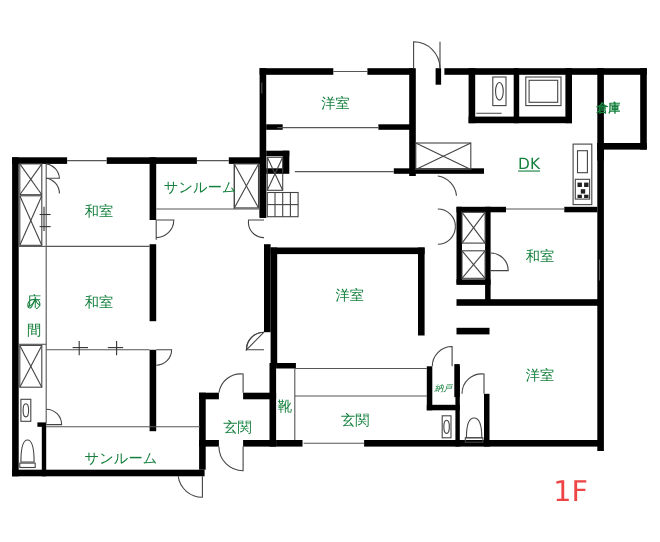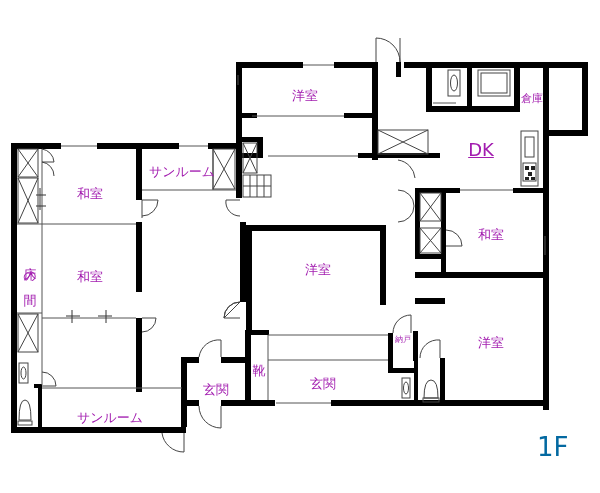--- a/index.html
+++ b/index.html
@@ -1,24 +1,24 @@
 <!DOCTYPE html>
 <html><head>
 <meta charset="utf-8">
 <style>
   html, body { margin: 0; padding: 0; background: #ffffff; }
   body { width: 600px; height: 493px; position: relative; overflow: hidden;
          font-family: "DejaVu Sans", sans-serif; color: #222; }
   #plan { position: absolute; left: 0; top: 0; width: 600px; height: 493px; }
-  .label { position: absolute; font-size: 13px; color: #a21caf; white-space: nowrap;
+  .label { position: absolute; font-size: 13px; color: #15803d; white-space: nowrap;
            transform: translate(-50%, -50%); line-height: 1; text-align: center; }
   .label.small { font-size: 8px; }
   .label.vert { writing-mode: vertical-rl; letter-spacing: 6px; font-size: 13px; }
   .floor-label { position: absolute; left: 503px; top: 432px; font-size: 26px;
-                 font-family: "DejaVu Sans", sans-serif; color: #0369a1; font-weight: normal; margin-left: 34px; }
+                 font-family: "DejaVu Sans", sans-serif; color: #ef4444; font-weight: normal; }
 </style>
 </head>
 <body>
 
 <div id="plan">
   <svg width="600" height="493" viewBox="0 0 600 493" xmlns="http://www.w3.org/2000/svg">
     <g fill="#000">
 
       <rect x="11" y="143" width="6" height="290"></rect>
       <rect x="11" y="143" width="50" height="6"></rect>
@@ -215,22 +215,22 @@
   </svg>
 
   <div class="label" style="left:90px;top:193px;">和室</div>
   <div class="label" style="left:90px;top:276px;">和室</div>
   <div class="label vert" style="left:30px;top:273px;">床の間</div>
   <div class="label" style="left:182px;top:171px;">サンルーム</div>
   <div class="label" style="left:110px;top:417px;">サンルーム</div>
   <div class="label" style="left:216px;top:389px;">玄関</div>
   <div class="label" style="left:259px;top:370px;">靴</div>
   <div class="label" style="left:323px;top:383px;">玄関</div>
-  <div class="label small" style="left:403px;top:340px;">納戸</div>
+  <div class="label small" style="left:403px;top:353px;font-style:italic;">納戸</div>
   <div class="label" style="left:305px;top:95px;">洋室</div>
   <div class="label" style="left:318px;top:269px;">洋室</div>
   <div class="label" style="left:491px;top:342px;">洋室</div>
   <div class="label" style="left:491px;top:234px;">和室</div>
-  <div class="label" style="left:481px;top:150px;font-size:18px;text-decoration:underline;">DK</div>
-  <div class="label" style="left:532px;top:98px;font-size:11px;">倉庫</div>
+  <div class="label" style="left:481px;top:150px;font-size:14px;text-decoration:underline;">DK</div>
+  <div class="label" style="left:553px;top:98px;font-size:11px;font-weight:bold;">倉庫</div>
 
   <div class="floor-label">1F</div>
 </div>
 
 </body></html>

